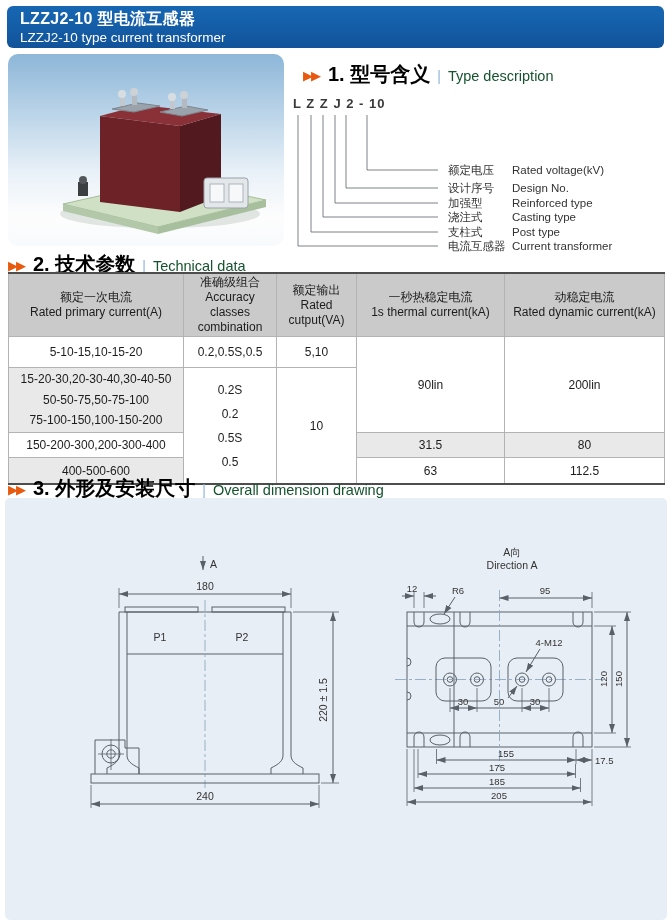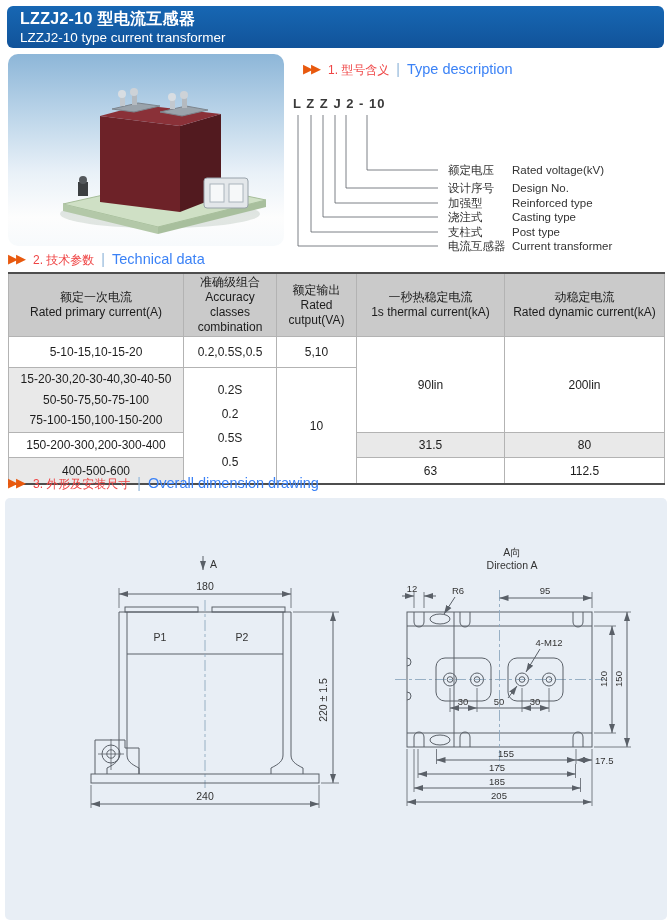--- a/index.html
+++ b/index.html
@@ -14,23 +14,23 @@
   .header-line2{font-size:13.5px;line-height:18px;}
 
   
   .photo{position:absolute;left:8px;top:54px;width:276px;height:192px;border-radius:10px;
     background:linear-gradient(180deg,#8db6d8 0%,#b9d3e8 30%,#e9f1f8 62%,#fdfdfd 85%,#f7fafc 100%);
     overflow:hidden;}
 
   
   .sec-title{position:absolute;display:flex;align-items:baseline;white-space:nowrap;}
   .sec-arrows{color:#e8590e;font-size:13px;letter-spacing:-2px;margin-right:9px;transform:translateY(-1px);}
-  .sec-cn{color:#ef4444;font-weight:normal;font-size:12px;}
+  .sec-cn{color:#000000;font-weight:bold;font-size:20px;}
   .sec-sep{color:#90b6da;margin:0 7px;font-size:14px;}
-  .sec-en{color:#3b82f6;font-size:14.5px;}
+  .sec-en{color:#14532d;font-size:14.5px;}
 
   
   table.tech{position:absolute;left:8px;top:272px;width:656px;border-collapse:collapse;table-layout:fixed;
     border-top:2px solid #4d4d4d;border-bottom:2px solid #4d4d4d;}
   table.tech td,table.tech th{border:1px solid #b3b3b3;text-align:center;vertical-align:middle;
     font-size:12px;color:#1c1c1c;padding:1px 3px;font-weight:normal;overflow:hidden;}
   table.tech th{background:#cacaca;height:58px;line-height:15px;}
   tr.r1 td{height:28px;}
   tr.r2 td{height:62px;}
   tr.r3 td{height:22px;}

